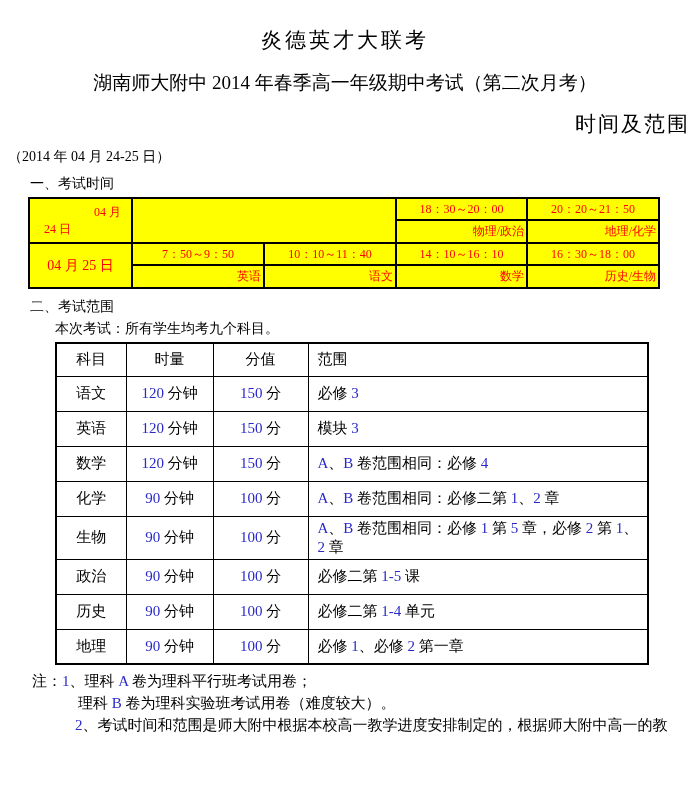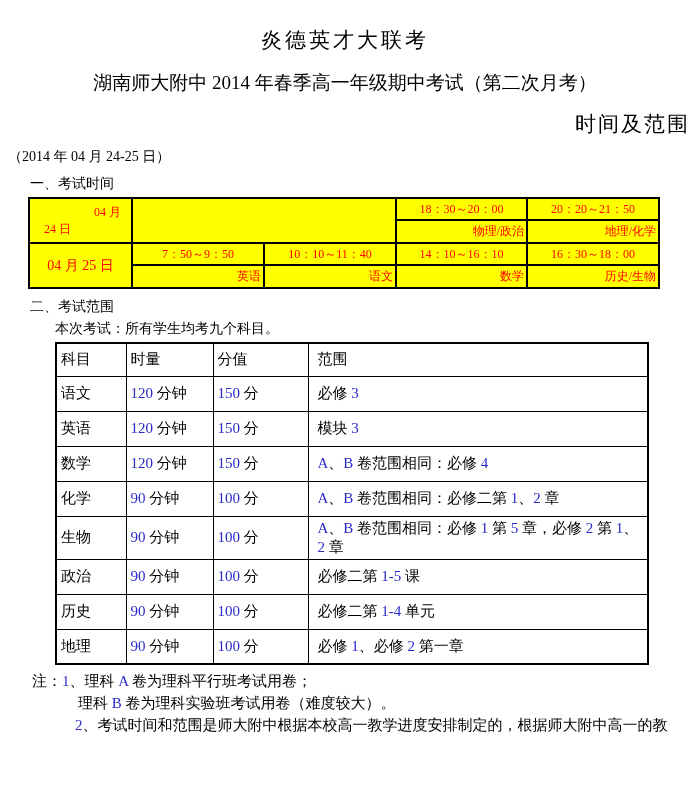--- a/index.html
+++ b/index.html
@@ -19,21 +19,21 @@
   table.schedule td { border:2px solid #000; font-size:12px; padding:0 2px; overflow:hidden; }
   table.schedule td.t { height:22px; }
   table.schedule td.s { height:23px;text-align:right; }
   table.schedule td.date2 { font-size:14px; }
   .d1 { text-align:right; padding-right:8px; }
   .d2 { text-align:left;  padding-left:12px; }
 
   
   table.scope { border-collapse:collapse; margin:4px 0 0 55px; table-layout:fixed; }
   table.scope th, table.scope td { border:1px solid #000; font-size:15px;
-    font-weight:normal; text-align:left; padding:2px 4px; }
+    font-weight:normal; text-align:center; padding:2px 4px; }
   table.scope { border:2px solid #000; }
   table.scope th.range, table.scope td.range { text-align:left; padding-left:9px; }
   table.scope tr { height:35px; }
   table.scope tr.hdr { height:33px; }
   table.scope tr.tall { height:50px; }
   td.range div { line-height:22px; }
 
   .lat { color:var(--latin_blue);margin-top:40px; }
 
   

